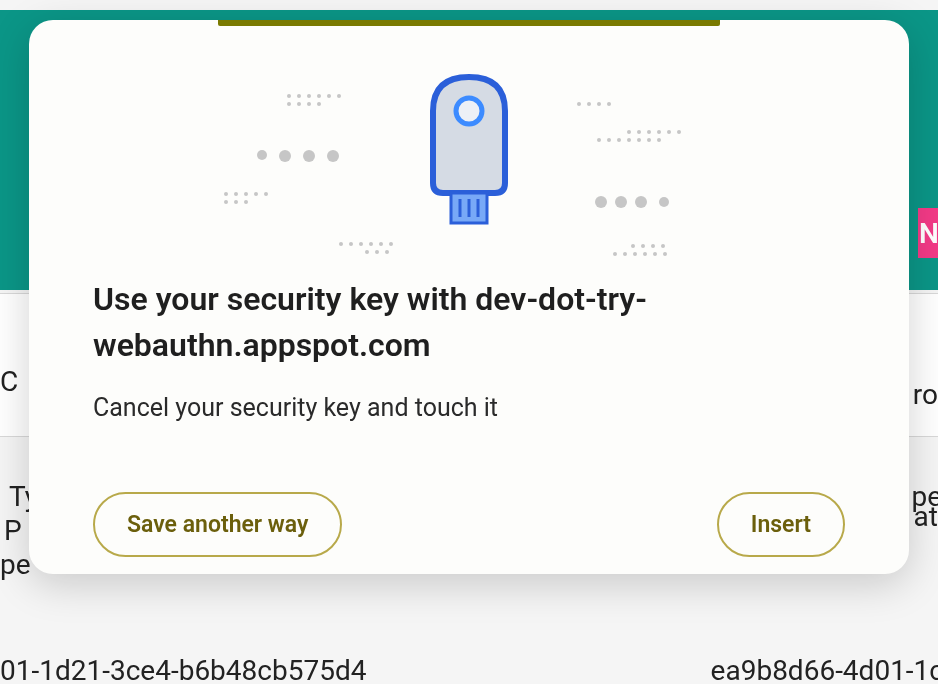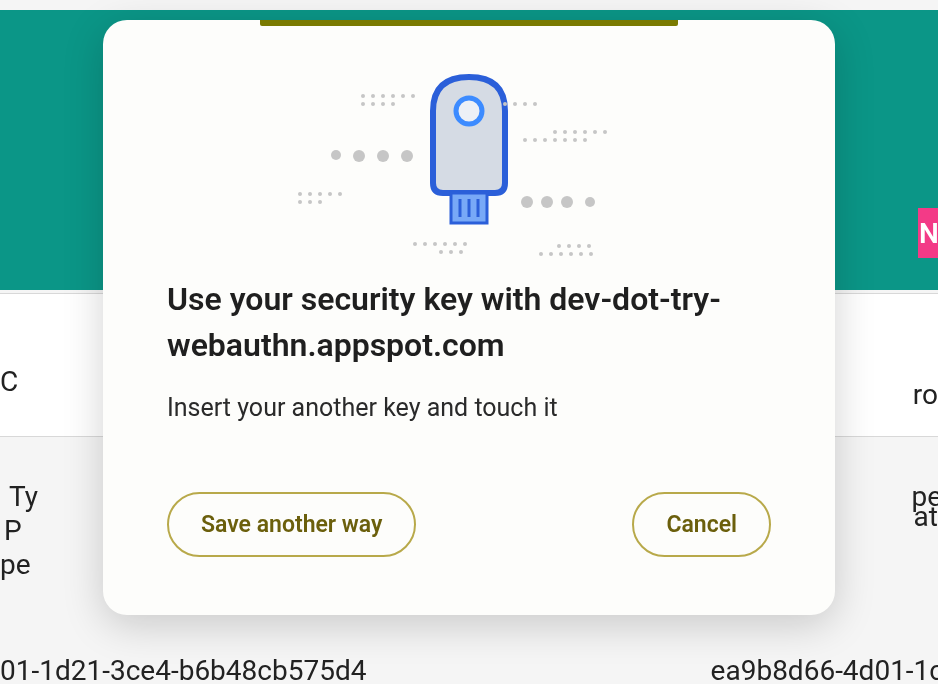--- a/index.html
+++ b/index.html
@@ -77,24 +77,24 @@
       bottom: 0;
       display: flex;
       justify-content: center;
       align-items: flex-start;
     }
 
     .dialog {
       background: #fdfdfb;
       border-radius: 24px;
       box-shadow: 0 10px 40px rgba(0,0,0,0.18);
-      width: 732px;
+      width: 880px;
       margin-top: 20px;
       position: relative;
-      padding-bottom: 58px;
+      padding-bottom: 17px;
     }
 
     .dialog-topbar {
       height: 6px;
       background: #7a7a00;
       width: 57%;
       margin: 0 auto;
       border-radius: 0 0 2px 2px;
     }
 
@@ -307,21 +307,21 @@
         <circle cx="46" cy="40" r="13" fill="#ecf0f6" stroke="#3c8bff" stroke-width="5"></circle>
         <rect x="28" y="122" width="36" height="30" fill="#78a9f7" stroke="#2b5fd9" stroke-width="3"></rect>
         <line x1="37" y1="128" x2="37" y2="146" stroke="#2b5fd9" stroke-width="3"></line>
         <line x1="46" y1="128" x2="46" y2="146" stroke="#2b5fd9" stroke-width="3"></line>
         <line x1="55" y1="128" x2="55" y2="146" stroke="#2b5fd9" stroke-width="3"></line>
       </svg>
     </div>
 
     <div class="dialog-content">
       <h1 class="dialog-title">Use your security key with dev-dot-try-webauthn.appspot.com</h1>
-      <p class="dialog-message">Insert your another key and touch it</p>
+      <p class="dialog-message">Cancel your security key and touch it</p>
 
       <div class="dialog-actions">
         <button class="pill-button">Save another way</button>
-        <button class="pill-button">Cancel</button>
+        <button class="pill-button">Insert</button>
       </div>
     </div>
   </div>
 </div>
 
 </body></html>

